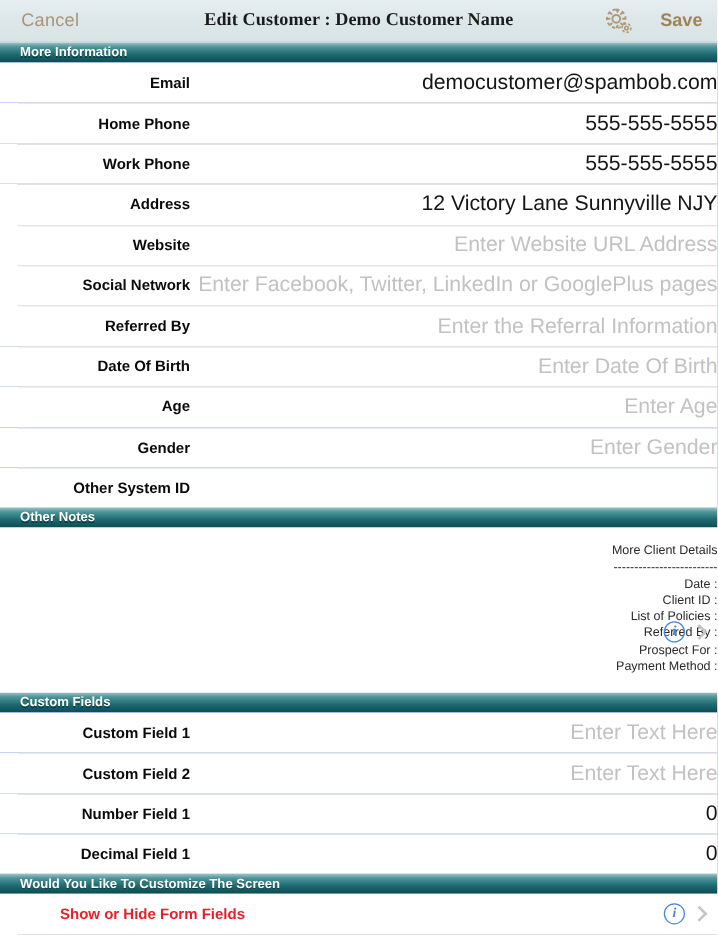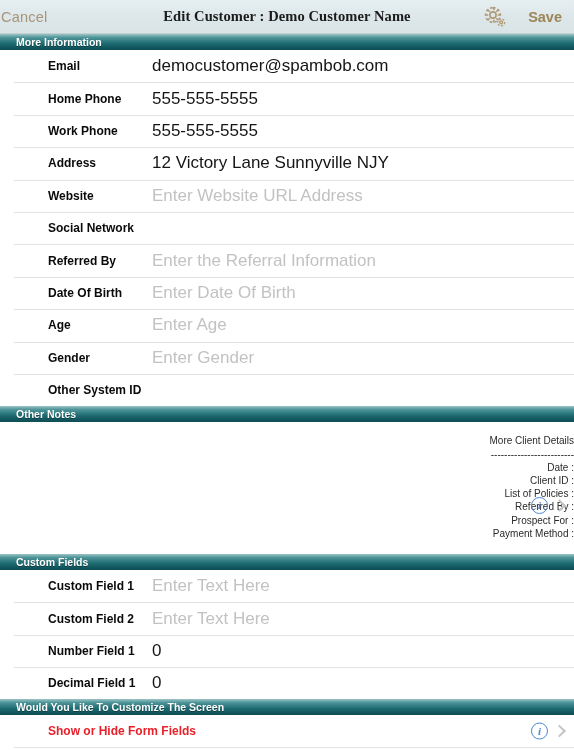--- a/index.html
+++ b/index.html
@@ -20,21 +20,21 @@
     position: relative;
     height: 34px;
     background: linear-gradient(to bottom, #e6eef0 0%, #dde7ea 50%, #d9e4e7 100%);
     border-bottom: 1px solid #c3cfd2;
     display: flex;
     align-items: center;
     box-sizing: border-box;
   }
   .nav-cancel {
     position: absolute;
-    left: 1px;
+    left: 17px;
     font-size: 14.5px;
     color: #a89478;
     letter-spacing: .2px;
     cursor: pointer;
   }
   .nav-title {
     width: 100%;
     text-align: center;
     font-size: 14.5px;
     font-weight: bold;
@@ -68,21 +68,21 @@
     font-weight: bold;
     line-height: 16px;
     padding-left: 16px;
     box-sizing: border-box;
     text-shadow: 0 1px 0 rgba(0,0,0,.35);
     overflow: hidden;
     white-space: nowrap;
   }
 
   
-  .form-group { background: #1d4ed8; }
+  .form-group { background: #1d4ed8; text-align: right; }
   .form-row {
     position: relative;
     display: flex;
     align-items: center;
     height: 32.4px;
     padding-left: 14px;
     box-sizing: border-box;
     background: #ffffff;
   }
   .form-row + .form-row::before {
@@ -233,20 +233,21 @@
     <div class="form-row">
       <span class="row-label">Address</span>
       <span class="row-value">12 Victory Lane Sunnyville NJY</span>
     </div>
     <div class="form-row">
       <span class="row-label">Website</span>
       <span class="row-value placeholder">Enter Website URL Address</span>
     </div>
     <div class="form-row">
       <span class="row-label">Social Network</span>
+      <span class="row-value placeholder">Enter Facebook, Twitter, LinkedIn or GooglePlus pages</span>
     </div>
     <div class="form-row">
       <span class="row-label">Referred By</span>
       <span class="row-value placeholder">Enter the Referral Information</span>
     </div>
     <div class="form-row">
       <span class="row-label">Date Of Birth</span>
       <span class="row-value placeholder">Enter Date Of Birth</span>
     </div>
     <div class="form-row">

